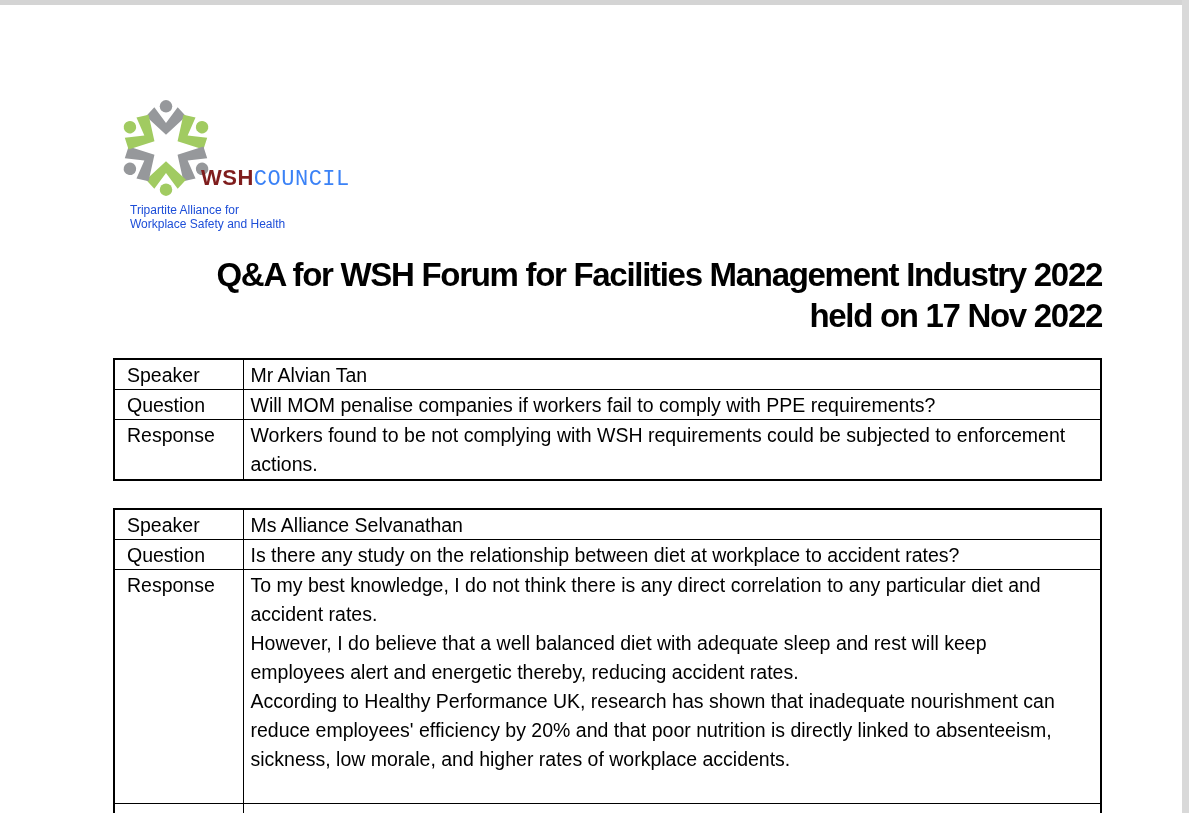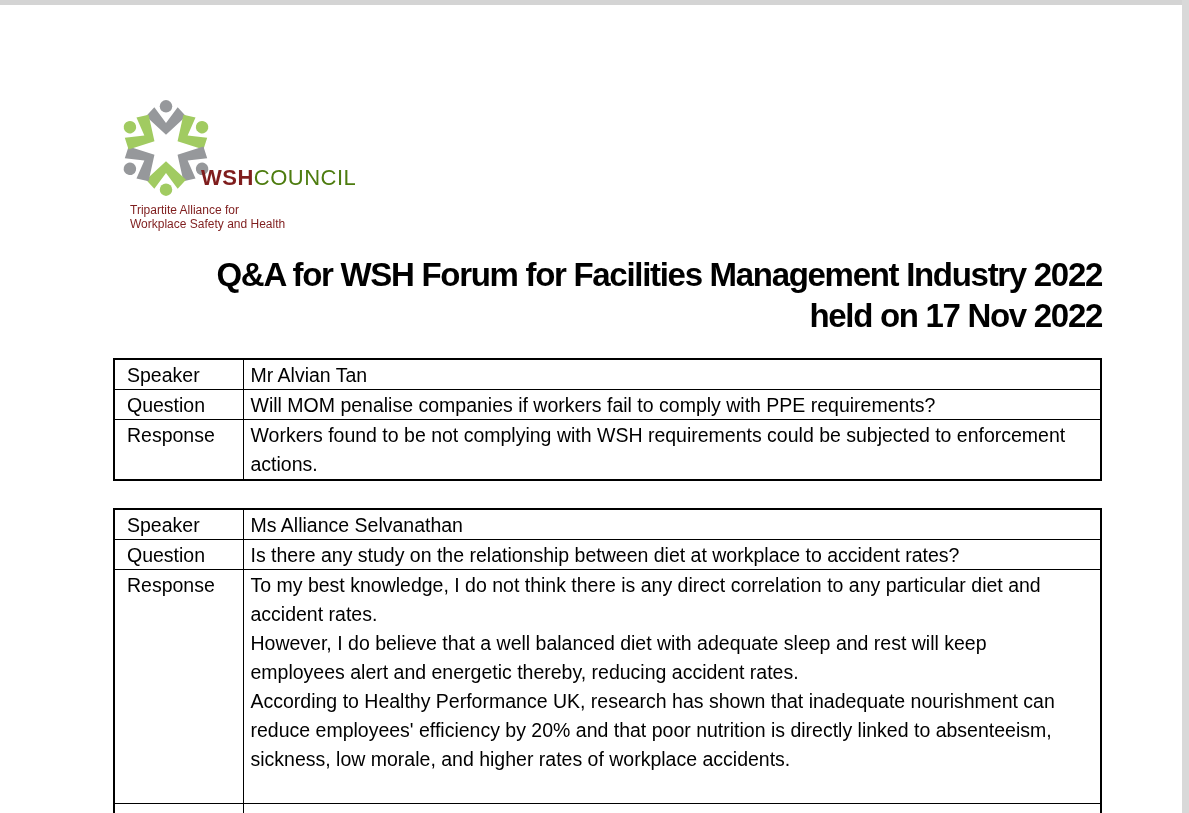--- a/index.html
+++ b/index.html
@@ -21,24 +21,24 @@
   }
   .logo-svg {
     position: absolute; left: 116px; top: 98px;
     width: 100px; height: 100px;
   }
   .brand {
     position: absolute; left: 201px; top: 165px;
     font-size: 22px; letter-spacing: 0.5px; white-space: nowrap;
   }
   .brand .b1 { font-weight: bold; color: #7f1d1d; }
-  .brand .b2 { font-weight: normal; color: #4d7c0f; }
+  .brand .b2 { font-weight: normal; color: #3b82f6; font-family: Liberation Mono, monospace; }
   .tagline {
     position: absolute; left: 130px; top: 203px;
-    font-size: 12px; line-height: 14px; color: #7f1d1d;
+    font-size: 12px; line-height: 14px; color: #1d4ed8;
   }
   .doc-title {
     position: absolute; left: 113px; top: 254px; width: 989px;
     text-align: right;
     font-size: 33px; font-weight: bold; line-height: 41px;
     letter-spacing: -1.3px; color: #000;
   }
   table.qa {
     position: absolute; left: 113px; width: 989px;
     border-collapse: collapse; table-layout: fixed;

